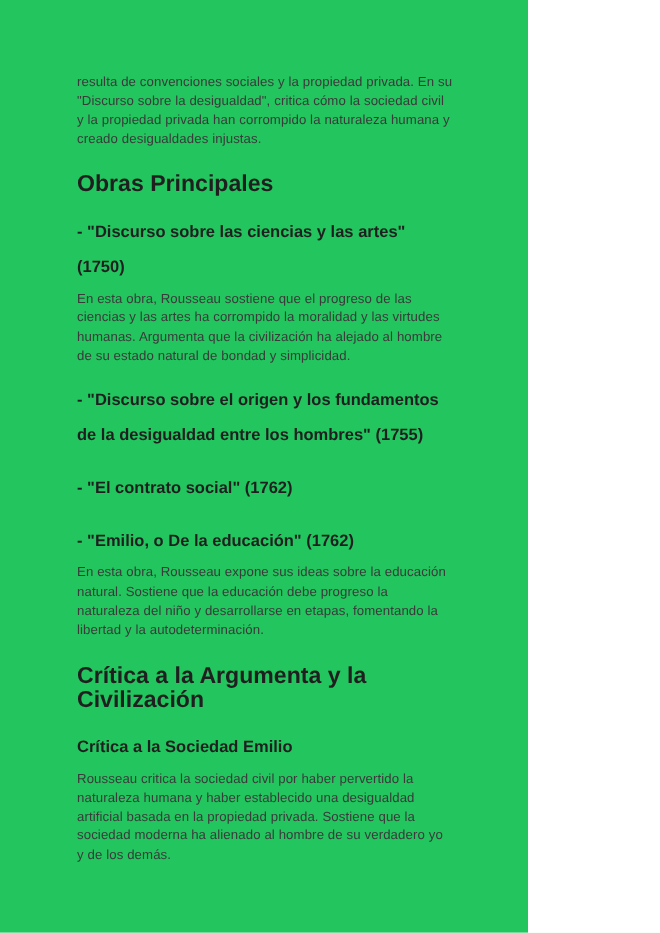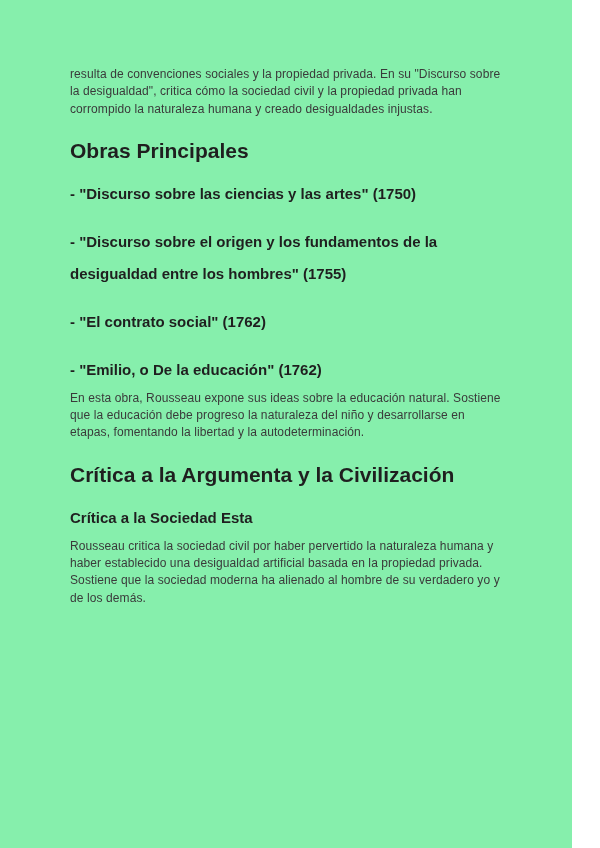--- a/index.html
+++ b/index.html
@@ -2,23 +2,23 @@
 <html><head>
 <meta charset="utf-8">
 <style>
   html, body {
     margin: 0;
     padding: 0;
     background: #ffffff;
   }
   .page {
     position: relative;
-    width: 572px;
+    width: 480px;
     height: 848px;
-    background: #86efac;
+    background: #22c55e;
     box-sizing: border-box;
     padding: 66px 68px 0 70px;
     font-family: "Liberation Sans", sans-serif;
     overflow: hidden;
   }
   .page p.body {
     margin: 4px 0 0 0;
     font-size: 12px;
     line-height: 17.3px;
     color: #3a3a3a;
@@ -45,29 +45,30 @@
 </head>
 <body>
 
 <div class="page">
   <p class="body first">resulta de convenciones sociales y la propiedad privada. En su "Discurso sobre la desigualdad", critica cómo la sociedad civil y la propiedad privada han corrompido la naturaleza humana y creado desigualdades injustas.</p>
 
   <h2 class="sec">Obras Principales</h2>
 
   <h3 class="work">- "Discurso sobre las ciencias y las artes" (1750)</h3>
 
+  <p class="body">En esta obra, Rousseau sostiene que el progreso de las ciencias y las artes ha corrompido la moralidad y las virtudes humanas. Argumenta que la civilización ha alejado al hombre de su estado natural de bondad y simplicidad.</p>
 
   <h3 class="work">- "Discurso sobre el origen y los fundamentos de la desigualdad entre los hombres" (1755)</h3>
 
 
   <h3 class="work">- "El contrato social" (1762)</h3>
 
 
   <h3 class="work">- "Emilio, o De la educación" (1762)</h3>
 
   <p class="body">En esta obra, Rousseau expone sus ideas sobre la educación natural. Sostiene que la educación debe progreso la naturaleza del niño y desarrollarse en etapas, fomentando la libertad y la autodeterminación.</p>
 
   <h2 class="sec">Crítica a la Argumenta y la Civilización</h2>
 
-  <h3 class="work">Crítica a la Sociedad Esta</h3>
+  <h3 class="work">Crítica a la Sociedad Emilio</h3>
 
   <p class="body">Rousseau critica la sociedad civil por haber pervertido la naturaleza humana y haber establecido una desigualdad artificial basada en la propiedad privada. Sostiene que la sociedad moderna ha alienado al hombre de su verdadero yo y de los demás.</p>
 </div>
 
 </body></html>

